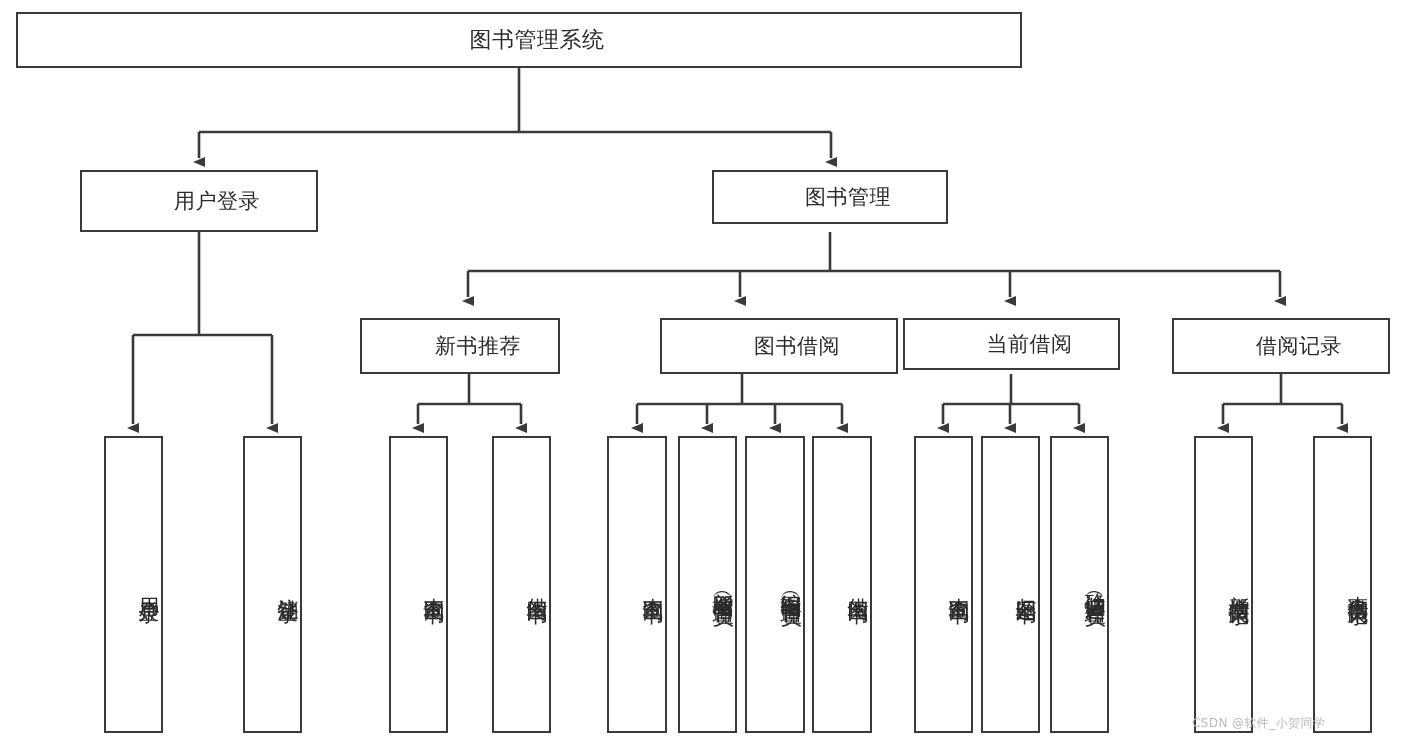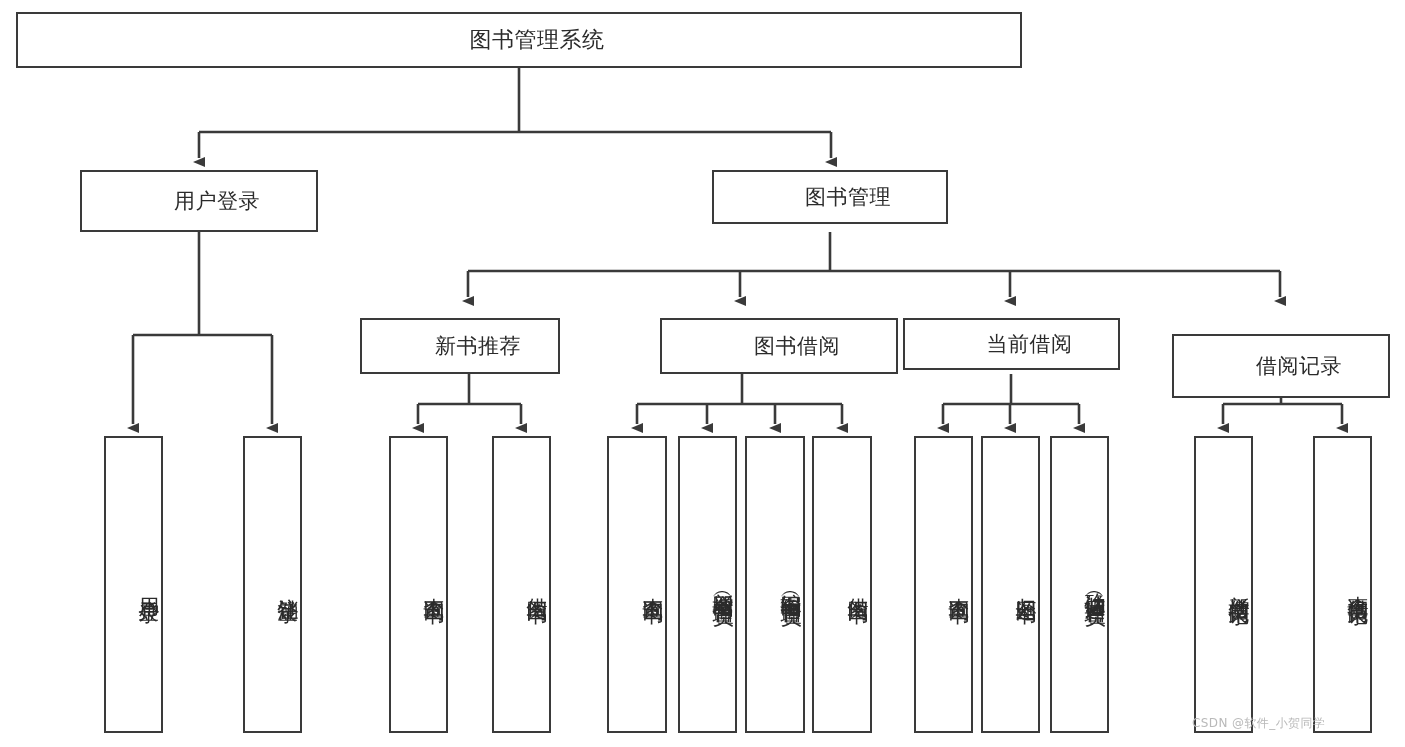--- a/index.html
+++ b/index.html
@@ -121,21 +121,21 @@
   </svg>
 
   <div class="node horiz root" style="left:16px; top:12px; width:1006px; height:56px;">图书管理系统</div>
 
   <div class="node horiz" style="left:80px; top:170px; width:238px; height:62px;">用户登录</div>
   <div class="node horiz" style="left:712px; top:170px; width:236px; height:54px;">图书管理</div>
 
   <div class="node horiz" style="left:360px; top:318px; width:200px; height:56px;">新书推荐</div>
   <div class="node horiz" style="left:660px; top:318px; width:238px; height:56px;">图书借阅</div>
   <div class="node horiz" style="left:903px; top:318px; width:217px; height:52px;">当前借阅</div>
-  <div class="node horiz" style="left:1172px; top:334px; width:218px; height:64px;">借阅记录</div>
+  <div class="node horiz" style="left:1172px; top:318px; width:218px; height:56px;">借阅记录</div>
 
   <div class="node vert" style="left:104px; top:436px; width:59px; height:297px;">用户登录</div>
   <div class="node vert" style="left:243px; top:436px; width:59px; height:297px;">注销登录</div>
 
   <div class="node vert" style="left:389px; top:436px; width:59px; height:297px;">查询图书</div>
   <div class="node vert" style="left:492px; top:436px; width:59px; height:297px;">借阅图书</div>
 
   <div class="node vert" style="left:607px; top:436px; width:60px; height:297px;">查询图书</div>
   <div class="node vert" style="left:678px; top:436px; width:59px; height:297px;">新增图书（管理员）</div>
   <div class="node vert" style="left:745px; top:436px; width:60px; height:297px;">编辑图书（管理员）</div>

